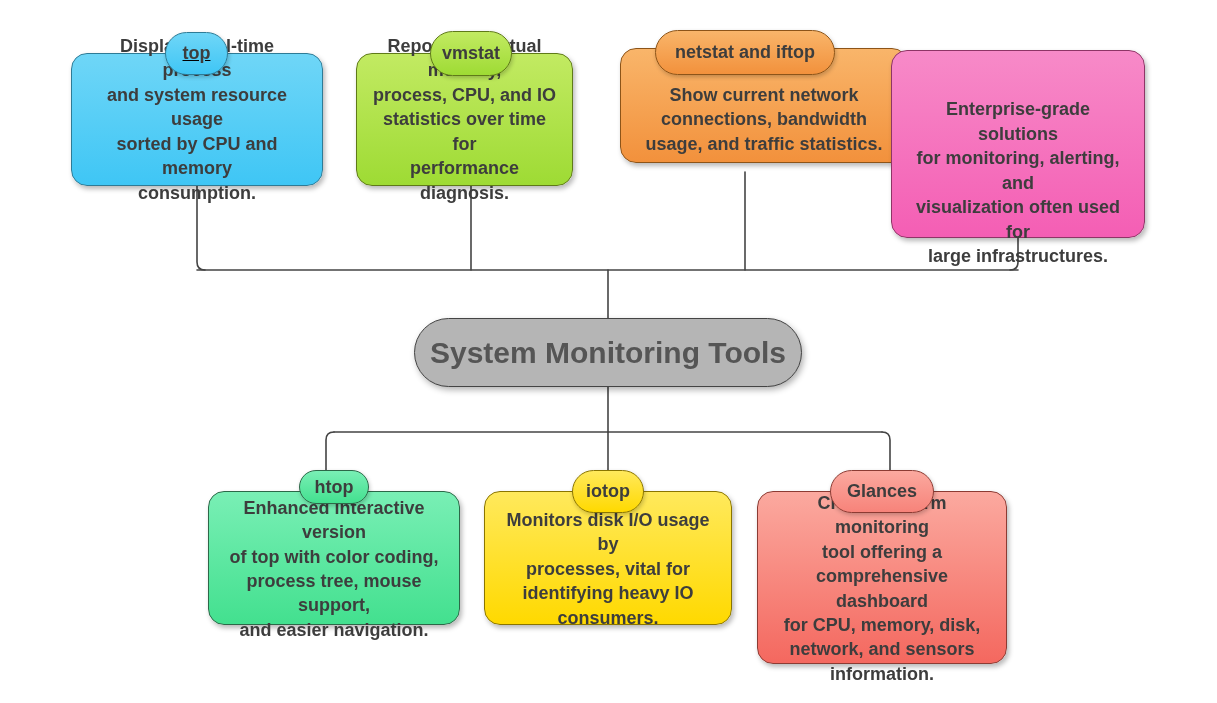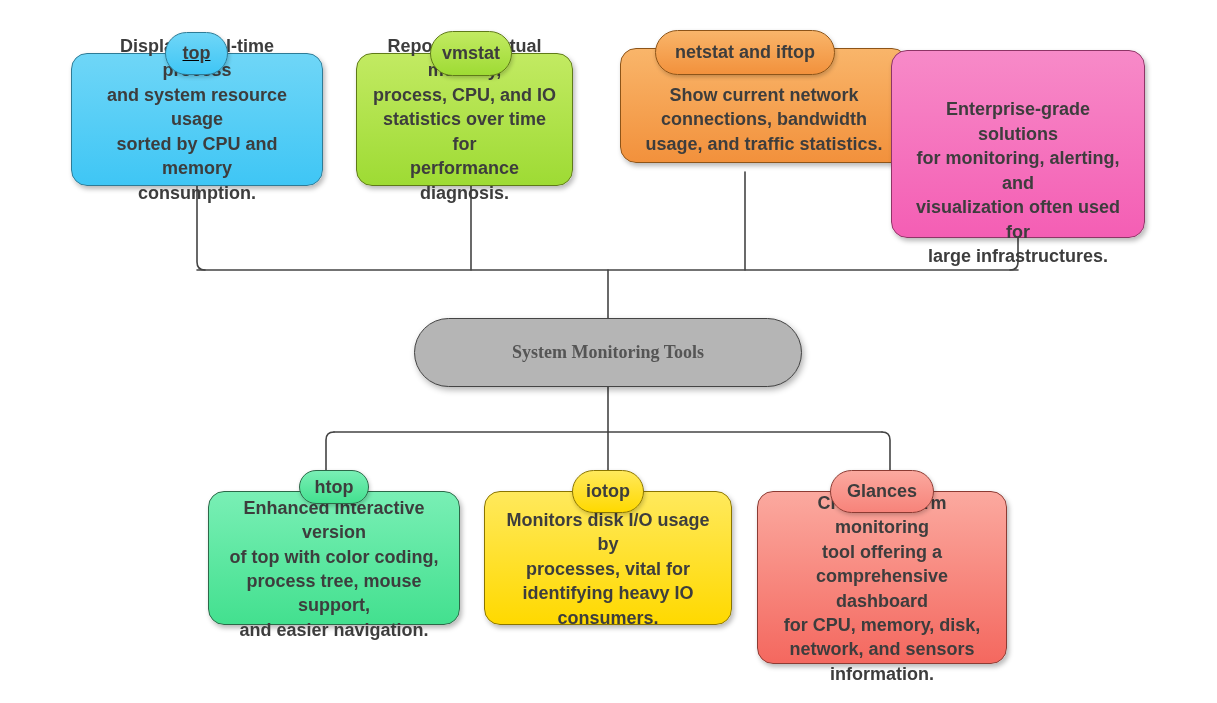--- a/index.html
+++ b/index.html
@@ -77,24 +77,23 @@
     border-radius: 38px;
     border: 1.8px solid #444444;
     background: #b5b5b5;
     display: flex;
     align-items: center;
     justify-content: center;
     box-shadow: 2px 3px 6px rgba(0,0,0,0.3);
     z-index: 2;
   }
   .center-text {
-    font-size: 18px;
+    font-size: 30px;
     font-weight: bold;
     color: #555555;
-    font-family: Liberation Serif, serif;
   }
 
   
   .n-top     { background: linear-gradient(180deg,#6fd6f7 0%,#3fc6f5 100%); border-color:#2e7b96; }
   .p-top     { background: linear-gradient(180deg,#6fd6f7 0%,#3fc6f5 100%); border-color:#2e7b96; }
 
   .n-vmstat  { background: linear-gradient(180deg,#c2ea62 0%,#9edb34 100%); border-color:#5f7a18; }
   .p-vmstat  { background: linear-gradient(180deg,#c2ea62 0%,#9edb34 100%); border-color:#5f7a18;justify-content:center; }
 
   .n-netstat { background: linear-gradient(180deg,#f9b56a 0%,#f2913c 100%); border-color:#8d5418; }

